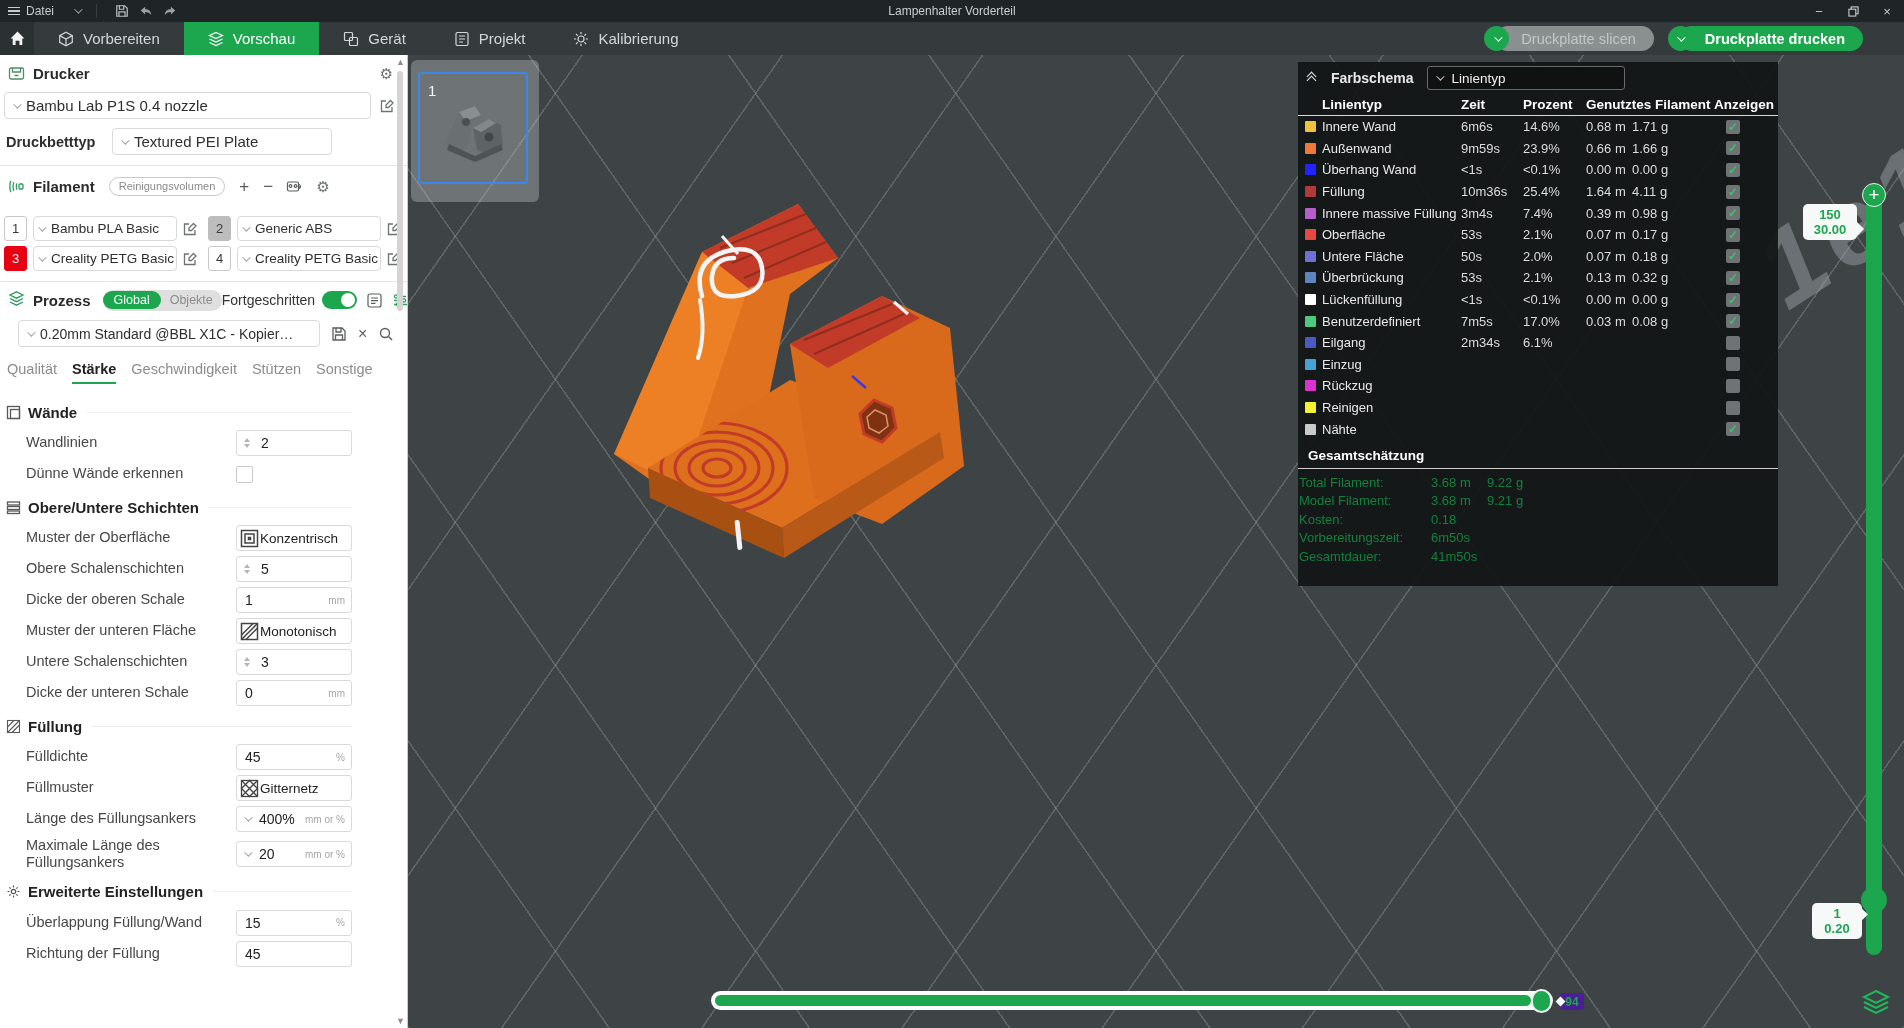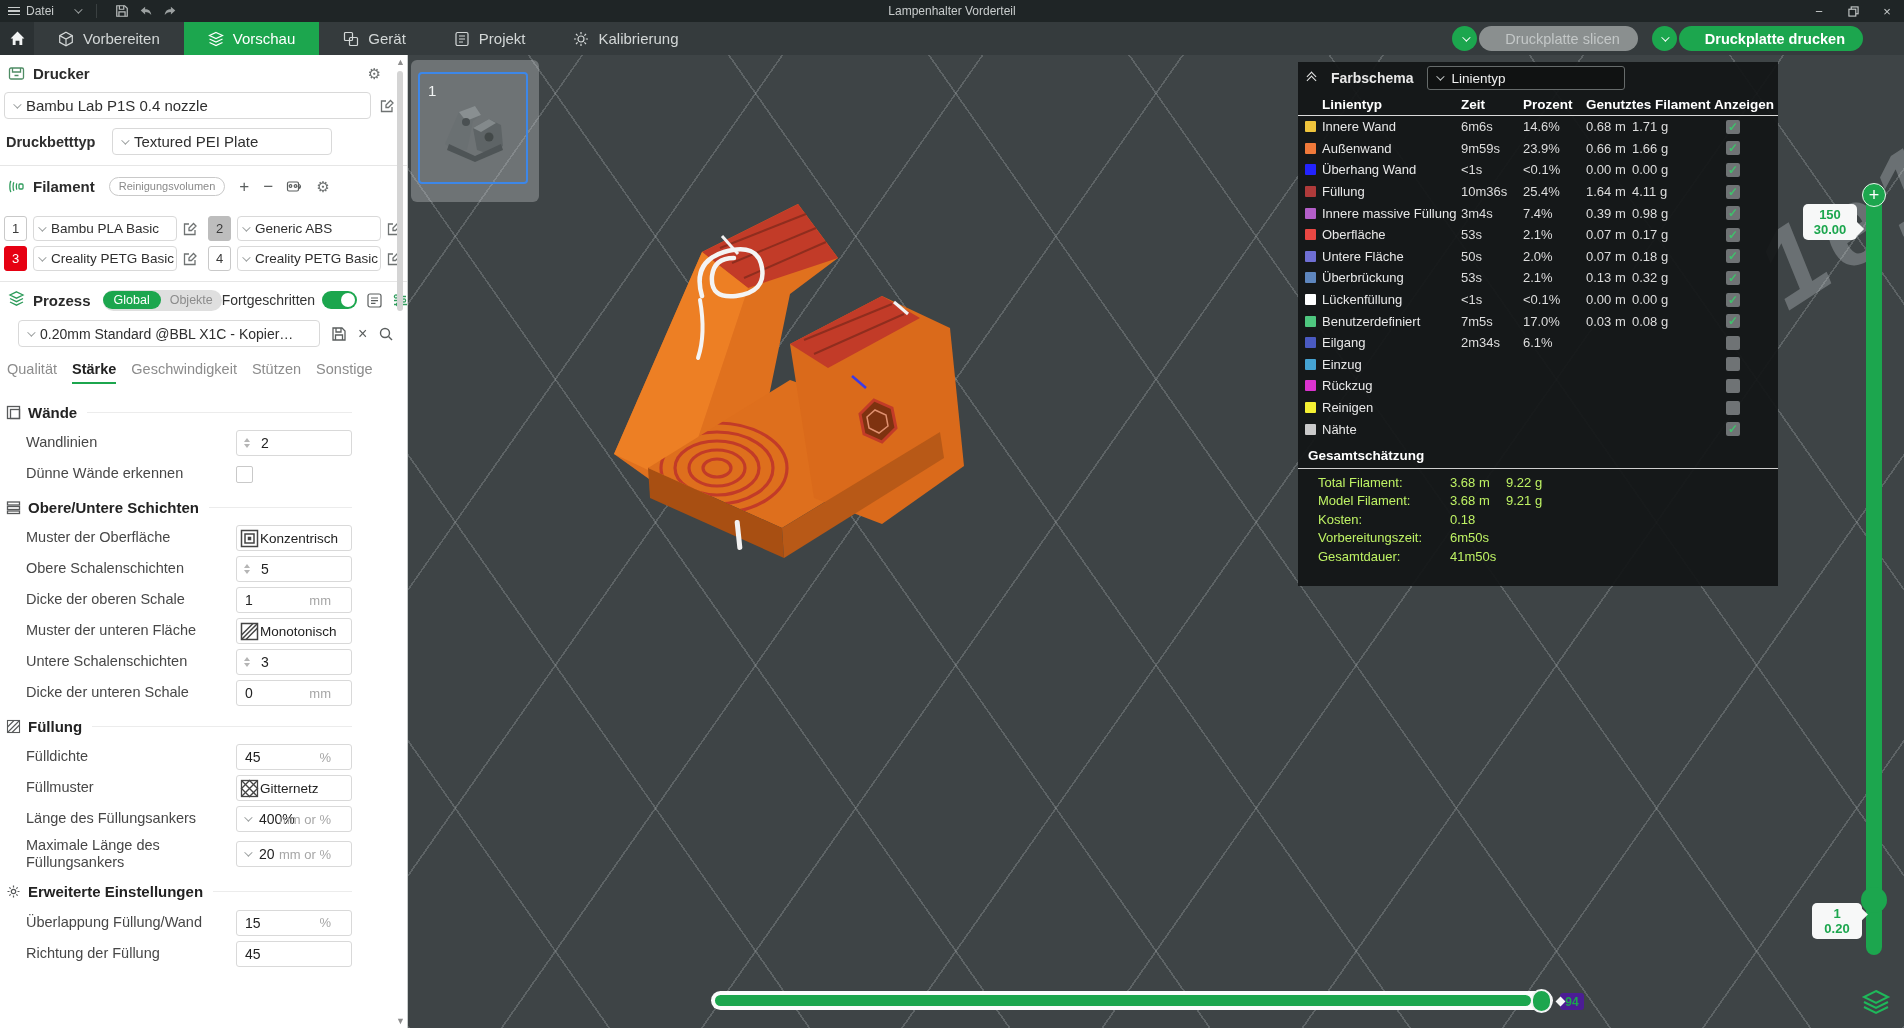--- a/index.html
+++ b/index.html
@@ -22,30 +22,30 @@
 
   
   #tabbar { position:absolute; left:0; top:22px; width:1904px; height:33px; background:#353B3D; display:flex; align-items:stretch; z-index:40; }
   #home-btn { width:34px; display:flex; align-items:center; justify-content:center; background:#2B3133;}
   #home-btn svg { width:17px; height:17px; }
   #nav-tabs { display:flex; align-items:stretch; }
   .nav-tab { display:flex; align-items:center; gap:9px; padding:12px 24px; color:#D3D7D7; font-size:15px; }
   .nav-tab.active { background:#1CA64E; color:#FFFFFF; }
   .nicon { display:flex; align-items:center; } .nicon svg{ width:16px; height:16px; }
   .tb-buttons { position:absolute; right:0; top:0; height:33px; display:flex; align-items:center; gap:14px; padding-right:41px; }
-  .grp { display:flex; align-items:center;gap:16px; }
+  .grp { display:flex; align-items:center; }
   .grp-chev { width:25px; height:25px; border-radius:13px; background:#1CA64E; display:flex; align-items:center; justify-content:center; margin-right:-14px; z-index:1;}
   .grp-chev .chev{ border-color:#fff; }
   .grp-main { height:25px; border-radius:13px; padding:0 18px 0 26px; font-size:14.5px; display:flex; align-items:center; }
   .grp-main.disabled { background:#8A8F8F; color:#C3C7C7; }
   .grp-main.primary { background:#1CA64E; color:#fff; font-weight:bold; }
 
   
   #sidebar { position:absolute; left:0; top:55px; width:408px; height:973px; background:#fff; border-right:1px solid #C8CCCC; display:flex; flex-direction:column; z-index:30; color:#3C3C3C; }
-  .sec-head { display:flex; align-items:center; height:30px; padding:6px 26px 0 8px; }
+  .sec-head { display:flex; align-items:center; height:30px; padding:6px 14px 0 8px; }
   .sec-head .sic { width:17px; height:17px; display:flex; } .sic svg{width:17px;height:17px;}
   .sec-title { font-size:15px; font-weight:bold; color:#2B2B2B; margin-left:8px; }
   .gear { margin-left:auto; color:#6E7272; font-size:15px; line-height:1; }
   .select { border:1px solid #D9D9D9; border-radius:4px; height:27px; display:flex; align-items:center; padding:0 6px; background:#fff; font-size:15px; color:#2F2F2F; overflow:hidden; white-space:nowrap;}
   .select .chev{ border-color:#9B9F9F; margin:0 7px 0 2px; flex:none;}
   .edit-ic { width:16px; height:16px; margin-left:8px; flex:none; align-self:center;}
   .edit-ic svg{ width:16px; height:16px; }
   .printer-row { display:flex; margin:7px 12px 0 4px; }
   .printer-row .select { flex:1; }
   .bed-row { display:flex; align-items:center; margin:9px 12px 0 6px; }
@@ -83,21 +83,21 @@
   .set-sec-title { font-size:15px; font-weight:bold; color:#222; margin-left:7px; white-space:nowrap;}
   .rule { flex:1; height:1px; background:#ECECEC; margin-left:10px; }
   .set-row { display:flex; align-items:center; margin-bottom:5px; min-height:26px; }
   .set-lbl { flex:1; font-size:14.5px; color:#474747; padding-left:20px; line-height:1.2; }
   .ctl { width:116px; height:26px; border:1px solid #D9D9D9; border-radius:3px; background:#fff; display:flex; align-items:center; position:relative; font-size:14px; color:#222; flex:none;}
   .spn { width:20px; display:flex; flex-direction:column; align-items:center; gap:2px; }
   .tri-up { width:0;height:0;border-left:3.5px solid transparent;border-right:3.5px solid transparent;border-bottom:4.5px solid #B5B5B5;}
   .tri-dn { width:0;height:0;border-left:3.5px solid transparent;border-right:3.5px solid transparent;border-top:4.5px solid #B5B5B5;}
   .ctl .val { margin-left:4px; }
   .ctl .val.pad { margin-left:8px; }
-  .ctl .unit { position:absolute; right:20px; font-size:13px; color:#A6A6A6; }
+  .ctl .unit { position:absolute; right:6px; font-size:10px; color:#A6A6A6; }
   .ctl .pat-ic { width:19px; height:19px; margin-left:3px; flex:none; display:flex;}
   .pat-ic svg { width:19px; height:19px; }
   .ctl .pval { font-size:13.5px; margin-left:1px; white-space:nowrap;}
   .ctl .chev { border-color:#9B9F9F; margin:0 5px 0 7px; flex:none;}
   .checkbox { width:17px; height:17px; border:1px solid #C9C9C9; border-radius:2px; background:#fff; }
   #set-scroll { position:absolute; right:2px; top:0; bottom:0; width:10px; }
   #set-scroll .sarr { position:absolute; left:1px; color:#8E8E8E; font-size:9px; }
   #set-thumb { position:absolute; left:2px; top:16px; width:6px; height:240px; background:#D4D4D4; border-radius:3px; }
 
   
@@ -124,21 +124,21 @@
   .lg-dd { margin-left:14px; width:198px; height:24px; border:1px solid #666B6B; border-radius:3px; display:flex; align-items:center; padding:0 8px; background:#101212; font-size:13.5px; color:#F0F0F0;}
   .lg-dd .chev { border-color:#C9CDCD; margin-right:9px; }
   .lg-grid { display:grid; grid-template-columns:17px 139px 62px 63px 46px 82px 1fr; align-items:center; padding:0 8px 0 7px; height:21.6px; }
   .lg-colhead { height:22px; font-weight:bold; font-size:13.5px; border-bottom:1px solid #D9D9D9; color:#FFF; }
   .lh-fil { grid-column:5/7; }
   .sw { width:11px; height:11px; border-radius:1px; }
   .lg-val { color:#DDDDDD; }
   .lg-chk { width:14px; height:14px; margin-left:12px; background:#6F7375; border-radius:2px; display:flex; align-items:center; justify-content:center; font-size:12px; font-weight:bold; color:#41C06C; line-height:1;}
   .lg-sum-title { font-weight:bold; font-size:13.5px; padding:8px 10px 5px 10px; color:#FFF;}
   #legend-summary { border-top:1px solid #CFCFCF; padding-top:4px; }
-  .lg-sumrow { display:grid; grid-template-columns:132px 56px auto; padding-left:1px; height:18.6px; align-items:center; color:#bef264;margin-left:19px; }
+  .lg-sumrow { display:grid; grid-template-columns:132px 56px auto; padding-left:1px; height:18.6px; align-items:center; color:#15803d; }
 
   
   #vslider-bar { position:absolute; left:1458px; top:140px; width:16px; height:760px; background:#1CA64E; border-radius:8px; z-index:6;}
   #vslider-plus { position:absolute; left:1454px; top:128px; width:24px; height:24px; border-radius:12px; background:#1CA64E; color:#fff; display:flex; align-items:center; justify-content:center; font-size:18px; z-index:7; border:1.5px solid #E8F5EC;}
   #vslider-handle { position:absolute; left:1453px; top:832px; width:26px; height:26px; border-radius:13px; background:#1CA64E; z-index:7; }
   .vtip { position:absolute; background:#F7F8F8; border-radius:5px; color:#1CA64E; font-size:13px; font-weight:bold; text-align:center; line-height:15px; padding:3px 8px; z-index:8;}
   #vtip-top { left:1395px; top:106px; width:54px;margin-top:43px; }
   #vtip-top::after { content:""; position:absolute; right:-5px; bottom:6px; width:10px; height:10px; background:#F7F8F8; transform:rotate(45deg); }
   #vtip-bottom { left:1404px; top:848px; width:50px; }
   #vtip-bottom::after { content:""; position:absolute; right:-4px; top:7px; width:9px; height:9px; background:#F7F8F8; transform:rotate(45deg); }

